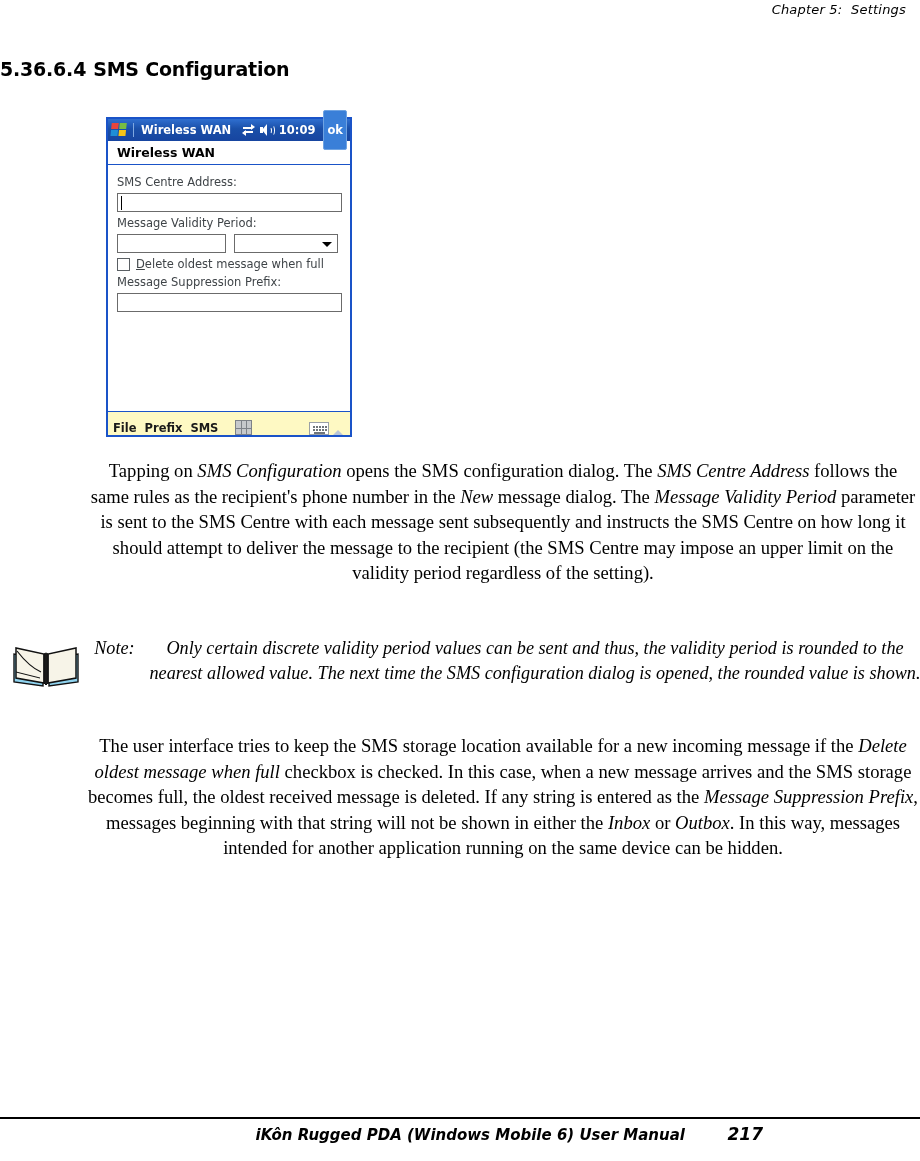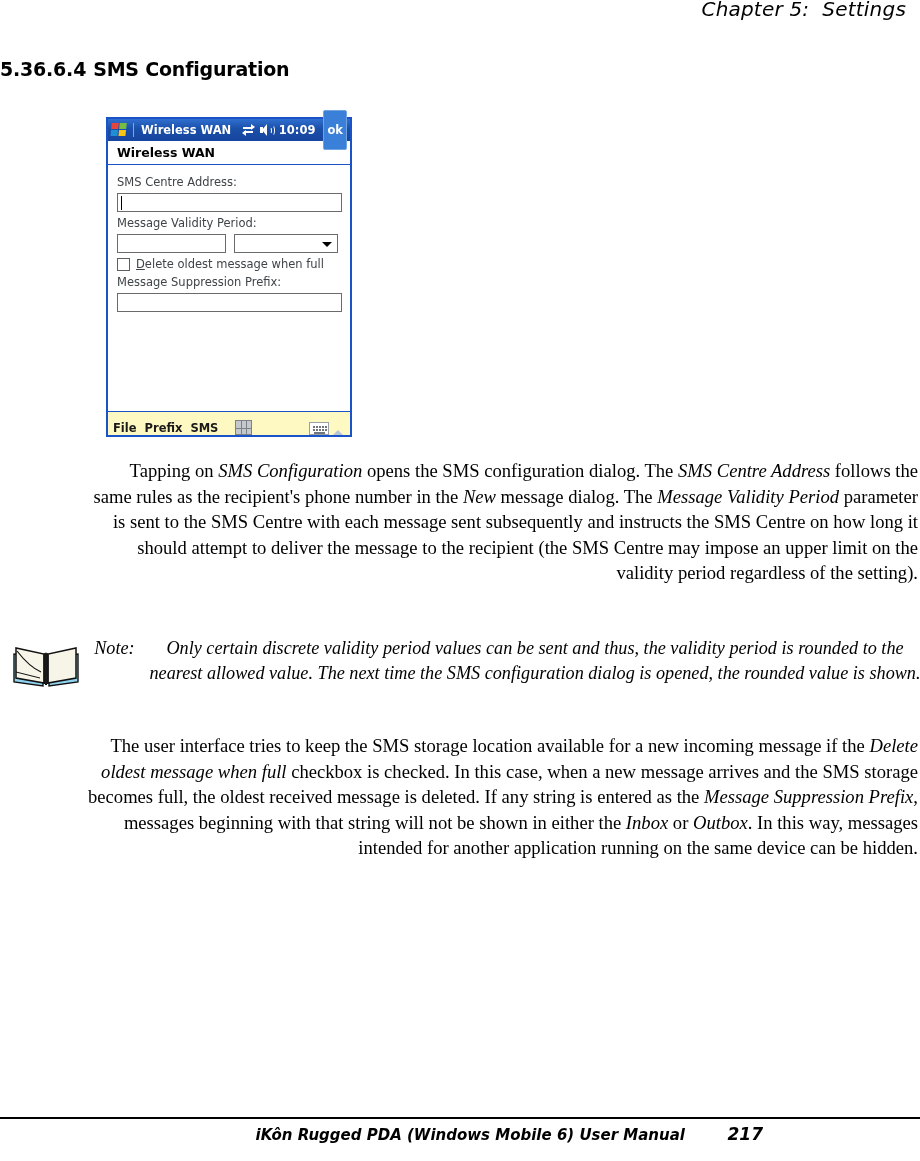--- a/index.html
+++ b/index.html
@@ -20,21 +20,21 @@
   .page-header {
     position: absolute;
     top: 0px;
     right: 14px;
     width: 500px;
     text-align: right;
     font-family: "DejaVu Sans", sans-serif;
   }
   .page-header .chapter-line {
     font-style: italic;
-    font-size: 20px;
+    font-size: 13px;
     letter-spacing: 0.2px;
     line-height: 19px;
     white-space: pre;
     text-align: right;
   }
   .page-header .section-line {
     font-style: italic;
     font-weight: bold;
     font-size: 14.5px;
     letter-spacing: 0.2px;
@@ -316,21 +316,21 @@
   }
 
   
   .body-text {
     position: absolute;
     left: 88px;
     width: 830px;
     font-family: "Liberation Serif", serif;
     font-size: 18.6px;
     line-height: 25.6px;
-    text-align: right;
+    text-align: center;
     color: #000000;
   }
   .body-text i { font-style: italic; }
   #para-1 { top: 458px; }
   #para-2 { top: 733px; }
 
   
   .note-block {
     position: absolute;
     left: 6px;

